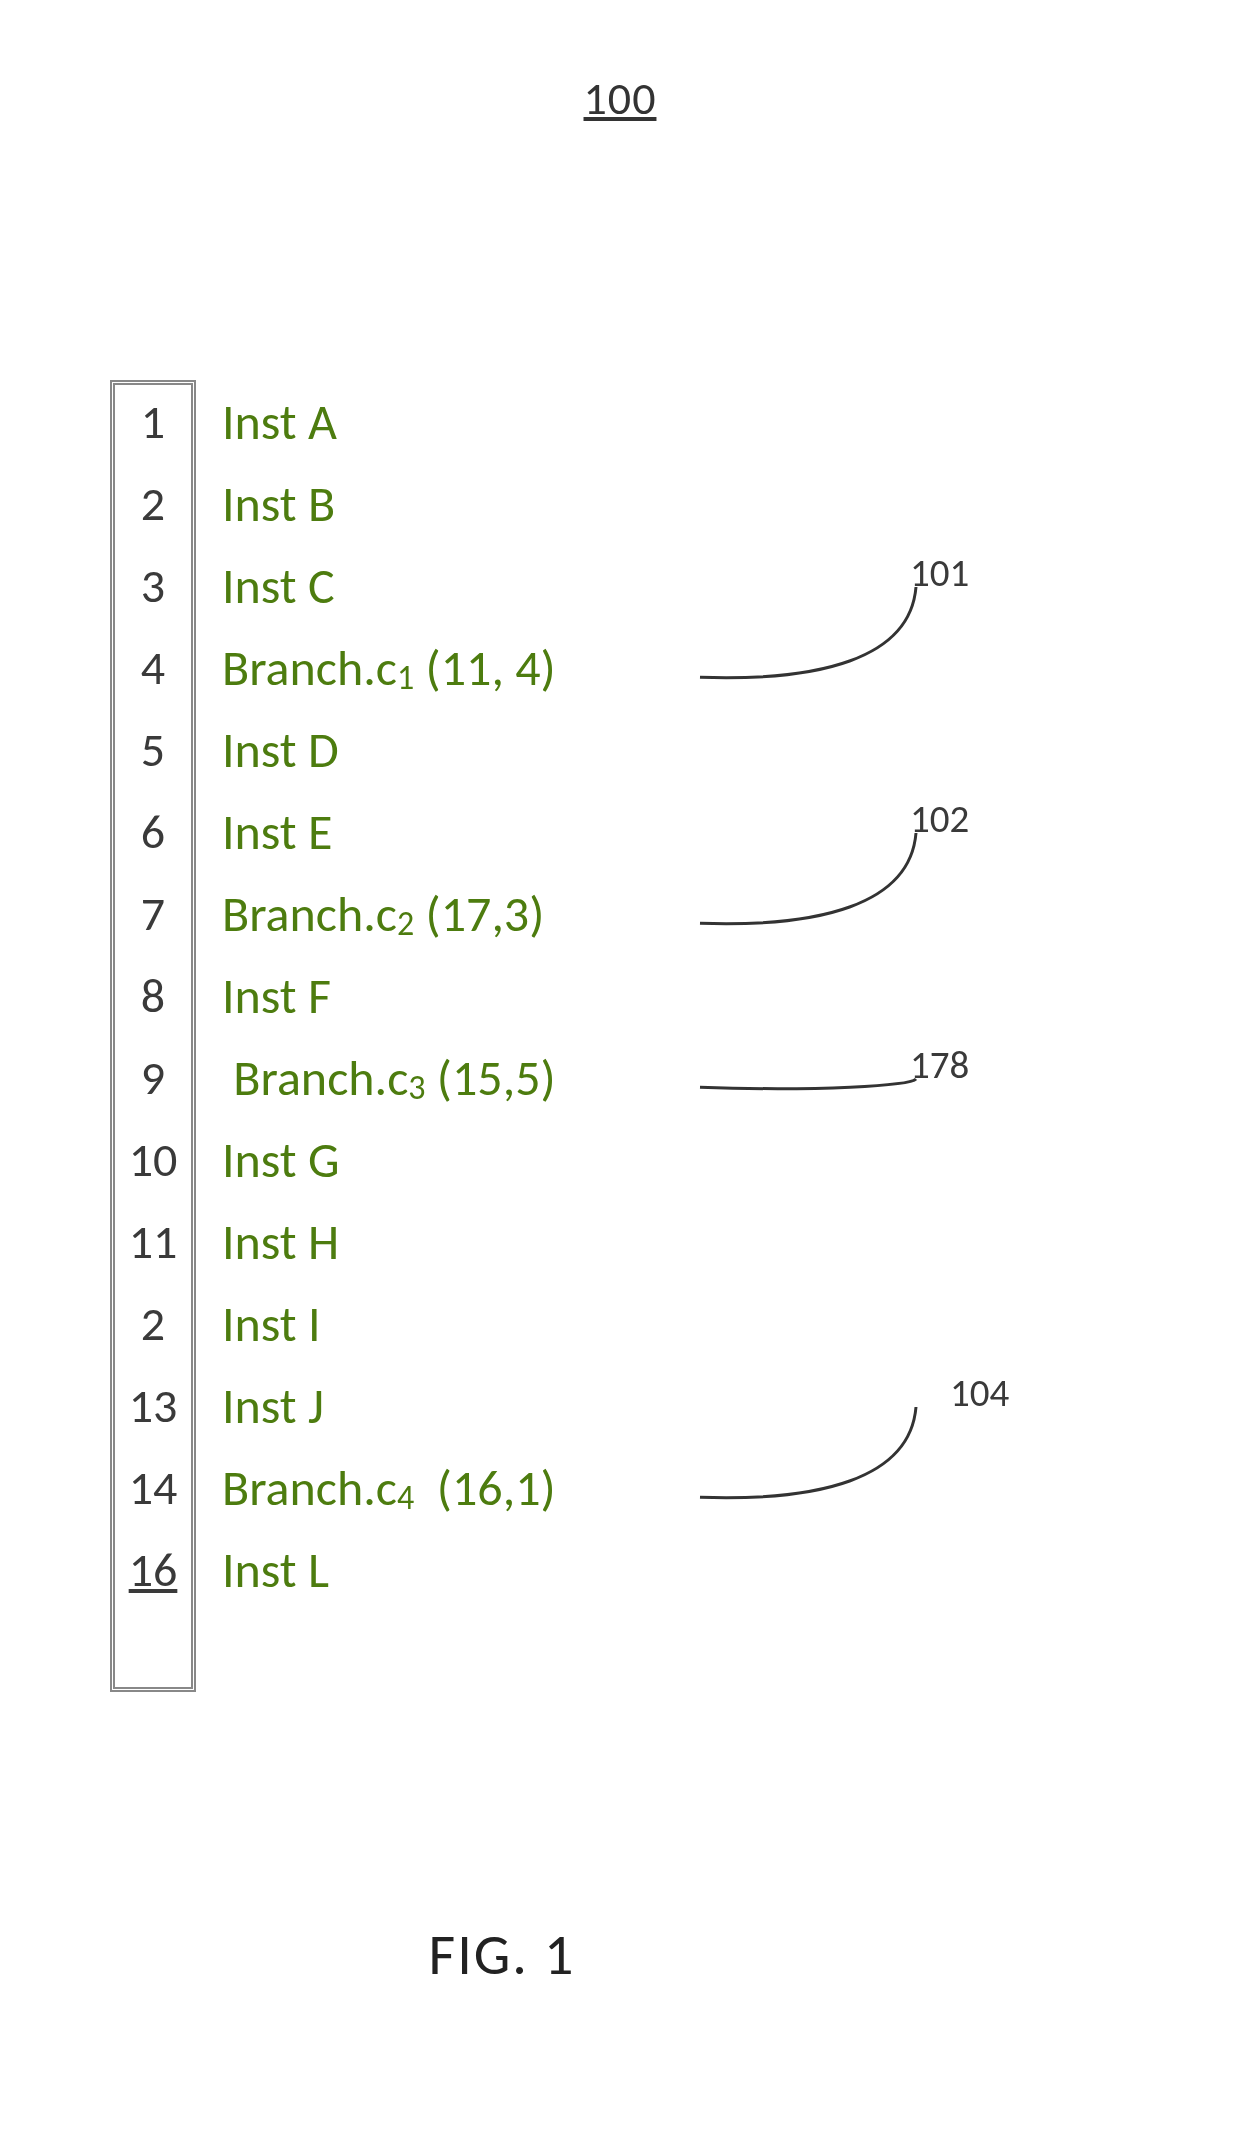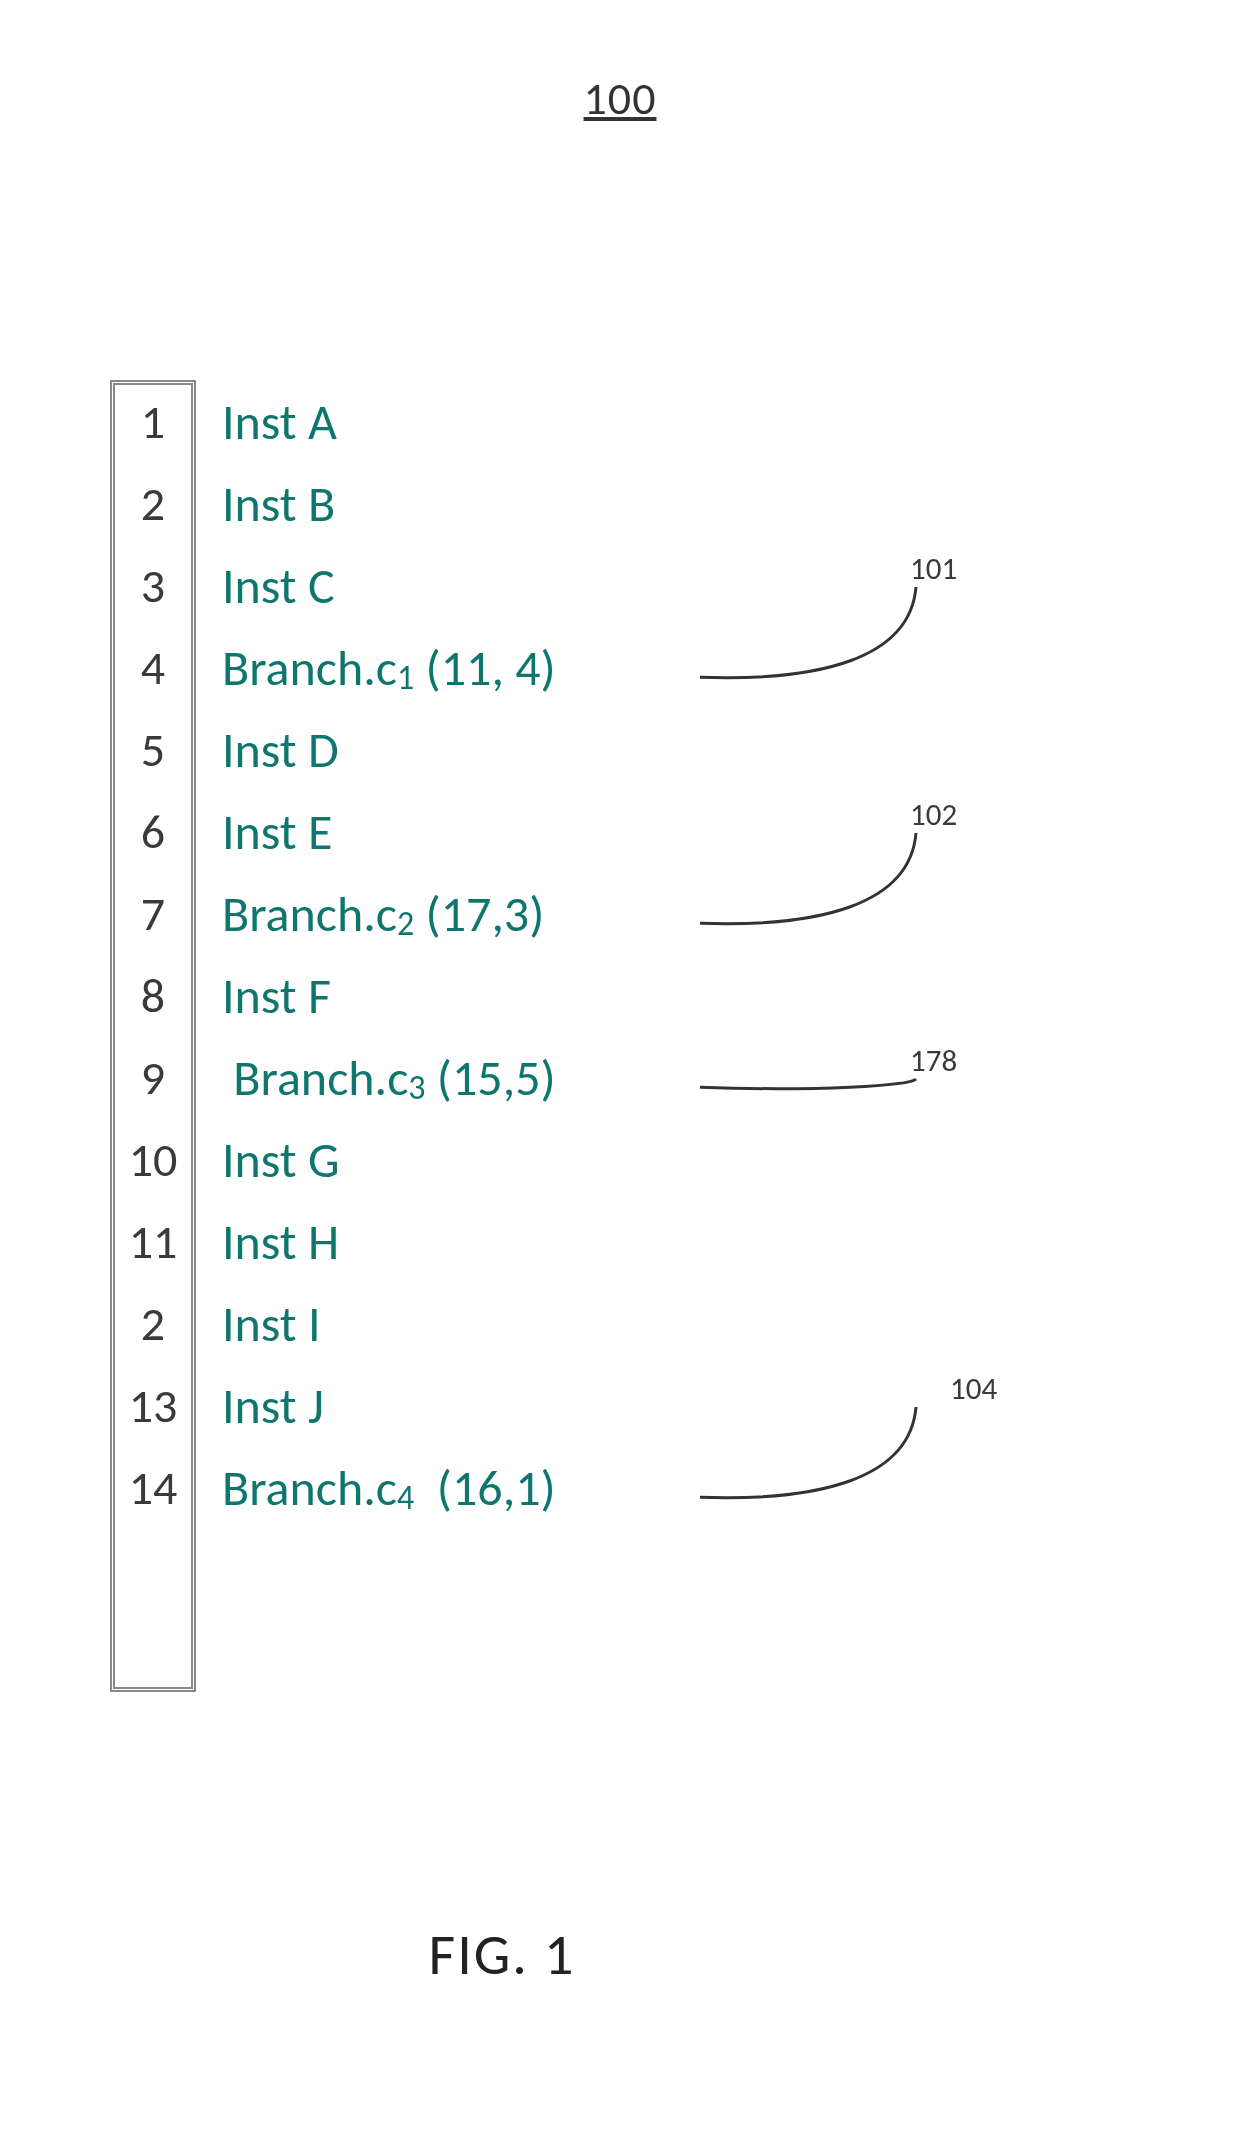--- a/index.html
+++ b/index.html
@@ -56,36 +56,36 @@
     border: 5px double #888;
     box-sizing: border-box;
     pointer-events: none;
   }
   .num-underline {
     text-decoration: underline;
   }
   .instr {
     padding-left: 26px;
     font-size: 50px;
-    color: #0f766e;
+    color: #4d7c0f;
     white-space: pre;
     display: flex;
     align-items: baseline;
   }
   .instr .sub {
     font-size: 34px;
     position: relative;
     top: 4px;
   }
   .instr .tail {
     
   }
   .callout-label {
     position: absolute;
-    font-size: 31px;
+    font-size: 39px;
     color: #3a3a3a;
   }
   .callout-svg {
     position: absolute;
     overflow: visible;
   }
   .callout-svg path {
     stroke: #333;
     stroke-width: 3;
     fill: none;
@@ -160,20 +160,24 @@
         <div class="instr"><span>Inst I</span></div>
       </div>
       <div class="row">
         <div class="num-box">13</div>
         <div class="instr"><span>Inst J</span></div>
       </div>
       <div class="row">
         <div class="num-box">14</div>
         <div class="instr"><span>Branch.c</span><span class="sub">4</span><span class="tail">  (16,1)</span></div>
       </div>
+      <div class="row">
+        <div class="num-box num-underline">16</div>
+        <div class="instr"><span>Inst L</span></div>
+      </div>
     </div>
 
   <div class="fig-caption">FIG. 1</div>
 <div class="callout-label" style="left: 910px; top: 548.7px;">101</div>
     <svg class="callout-svg" width="256" height="134.29999999999995" style="left: 690px; top: 562.7px;">
       <path d="M 10 114.29999999999995 C 128.8 118.29999999999995, 220 96.23999999999997, 226 24"></path>
     </svg>
     <div class="callout-label" style="left: 910px; top: 794.7px;">102</div>
     <svg class="callout-svg" width="256" height="134.29999999999995" style="left: 690px; top: 808.7px;">
       <path d="M 10 114.29999999999995 C 128.8 118.29999999999995, 220 96.23999999999997, 226 24"></path>

